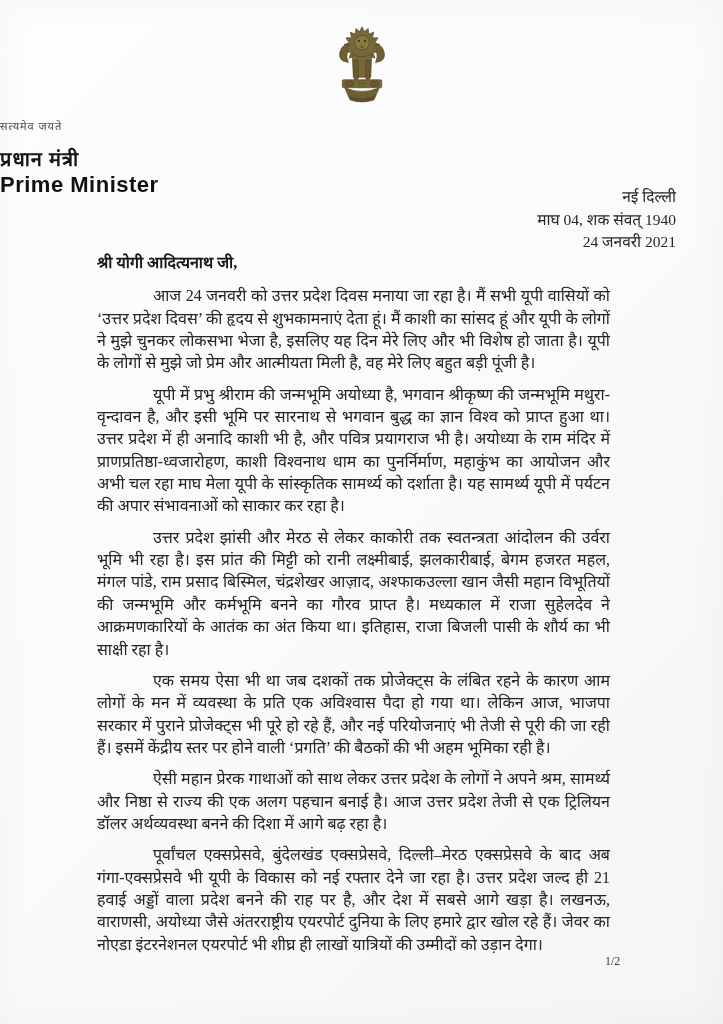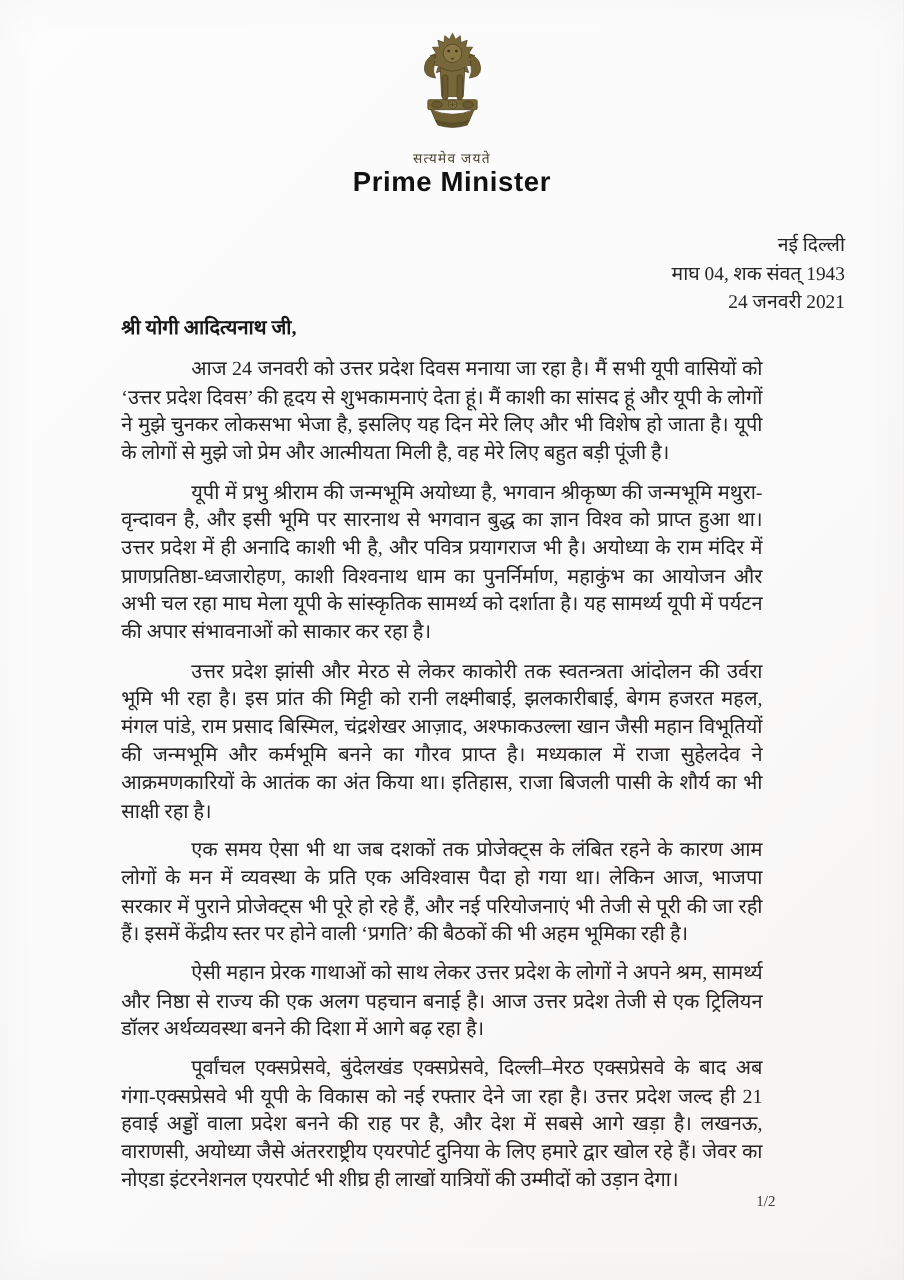--- a/index.html
+++ b/index.html
@@ -11,21 +11,20 @@
   }
   .page{
     position:relative;
     width:723px;height:1024px;
     background:linear-gradient(135deg,#fdfdfd 0%,#fbfafa 55%,#f6f5f4 100%);
     color:#2e2c2b;
     box-shadow:inset 0 0 40px rgba(0,0,0,0.03);
   }
   .letterhead{
     position:absolute;top:20px;left:0;width:723px;
-    text-align:center;
   }
   .emblem{
     display:block;margin:0 auto;
     width:74px;height:96px;
   }
   .motto{
     font-size:11px;color:#4d4431;letter-spacing:1px;
     margin-top:2px;
   }
   .title-hi{
@@ -93,26 +92,27 @@
           <line x1="63.5" y1="97" x2="56.5" y2="104"></line>
         </g>
         <ellipse cx="40" cy="100.5" rx="7" ry="4.5" fill="#6a5a30"></ellipse>
         <ellipse cx="80" cy="100.5" rx="7" ry="4.5" fill="#6a5a30"></ellipse>
 
         <path d="M32 107 q28 12 56 0 l-6 14 q-22 8 -44 0z" fill="#6f5f33"></path>
         <path d="M38 121 q22 8 44 0 l-3 6 q-19 6 -38 0z" fill="#5d4f29"></path>
       </g>
     </svg>
     <div class="motto">सत्यमेव जयते</div>
+    <div class="title-hi">प्रधान मंत्री</div>
     <div class="title-en">Prime Minister</div>
   </div>
 
   <div class="dateline">
     <div>नई दिल्ली</div>
-    <div>माघ 04, शक संवत् 1943</div>
+    <div>माघ 04, शक संवत् 1940</div>
     <div>24 जनवरी 2021</div>
   </div>
 
   <div class="body-text">
     <p class="salutation">श्री योगी आदित्यनाथ जी,</p>
     <p class="para">आज 24 जनवरी को उत्तर प्रदेश दिवस मनाया जा रहा है। मैं सभी यूपी वासियों को ‘उत्तर प्रदेश दिवस’ की हृदय से शुभकामनाएं देता हूं। मैं काशी का सांसद हूं और यूपी के लोगों ने मुझे चुनकर लोकसभा भेजा है, इसलिए यह दिन मेरे लिए और भी विशेष हो जाता है। यूपी के लोगों से मुझे जो प्रेम और आत्मीयता मिली है, वह मेरे लिए बहुत बड़ी पूंजी है।</p>
     <p class="para">यूपी में प्रभु श्रीराम की जन्मभूमि अयोध्या है, भगवान श्रीकृष्ण की जन्मभूमि मथुरा-वृन्दावन है, और इसी भूमि पर सारनाथ से भगवान बुद्ध का ज्ञान विश्व को प्राप्त हुआ था। उत्तर प्रदेश में ही अनादि काशी भी है, और पवित्र प्रयागराज भी है। अयोध्या के राम मंदिर में प्राणप्रतिष्ठा-ध्वजारोहण, काशी विश्वनाथ धाम का पुनर्निर्माण, महाकुंभ का आयोजन और अभी चल रहा माघ मेला यूपी के सांस्कृतिक सामर्थ्य को दर्शाता है। यह सामर्थ्य यूपी में पर्यटन की अपार संभावनाओं को साकार कर रहा है।</p>
     <p class="para">उत्तर प्रदेश झांसी और मेरठ से लेकर काकोरी तक स्वतन्त्रता आंदोलन की उर्वरा भूमि भी रहा है। इस प्रांत की मिट्टी को रानी लक्ष्मीबाई, झलकारीबाई, बेगम हजरत महल, मंगल पांडे, राम प्रसाद बिस्मिल, चंद्रशेखर आज़ाद, अश्फाकउल्ला खान जैसी महान विभूतियों की जन्मभूमि और कर्मभूमि बनने का गौरव प्राप्त है। मध्यकाल में राजा सुहेलदेव ने आक्रमणकारियों के आतंक का अंत किया था। इतिहास, राजा बिजली पासी के शौर्य का भी साक्षी रहा है।</p>
     <p class="para">एक समय ऐसा भी था जब दशकों तक प्रोजेक्ट्स के लंबित रहने के कारण आम लोगों के मन में व्यवस्था के प्रति एक अविश्वास पैदा हो गया था। लेकिन आज, भाजपा सरकार में पुराने प्रोजेक्ट्स भी पूरे हो रहे हैं, और नई परियोजनाएं भी तेजी से पूरी की जा रही हैं। इसमें केंद्रीय स्तर पर होने वाली ‘प्रगति’ की बैठकों की भी अहम भूमिका रही है।</p>
     <p class="para">ऐसी महान प्रेरक गाथाओं को साथ लेकर उत्तर प्रदेश के लोगों ने अपने श्रम, सामर्थ्य और निष्ठा से राज्य की एक अलग पहचान बनाई है। आज उत्तर प्रदेश तेजी से एक ट्रिलियन डॉलर अर्थव्यवस्था बनने की दिशा में आगे बढ़ रहा है।</p>

